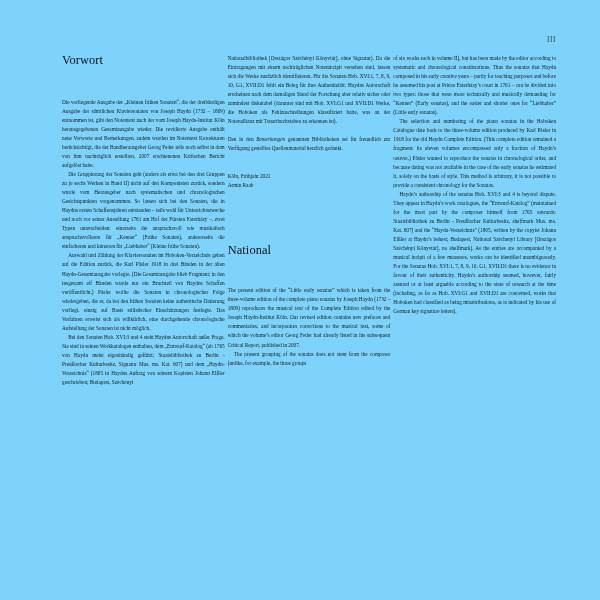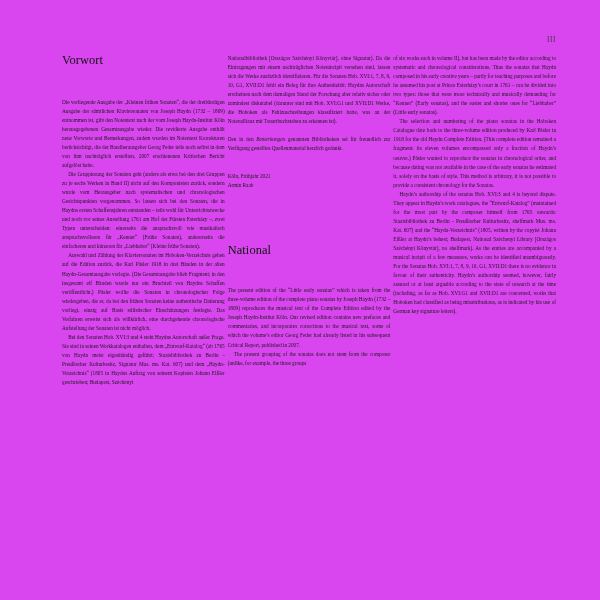--- a/index.html
+++ b/index.html
@@ -12,21 +12,21 @@
     height: 600px;
     overflow: hidden;
     font-family: "Liberation Serif", "DejaVu Serif", serif;
     color: #1b1b1b;
     -webkit-font-smoothing: antialiased;
   }
   .page {
     position: relative;
     width: 600px;
     height: 600px;
-    background: #d946ef;
+    background: #7dd3fc;
     box-sizing: border-box;
   }
   
   .folio {
     position: absolute;
     top: 36px;
     left: 0;
     right: 44px;
     text-align: right;
     font-size: 7.2px;

